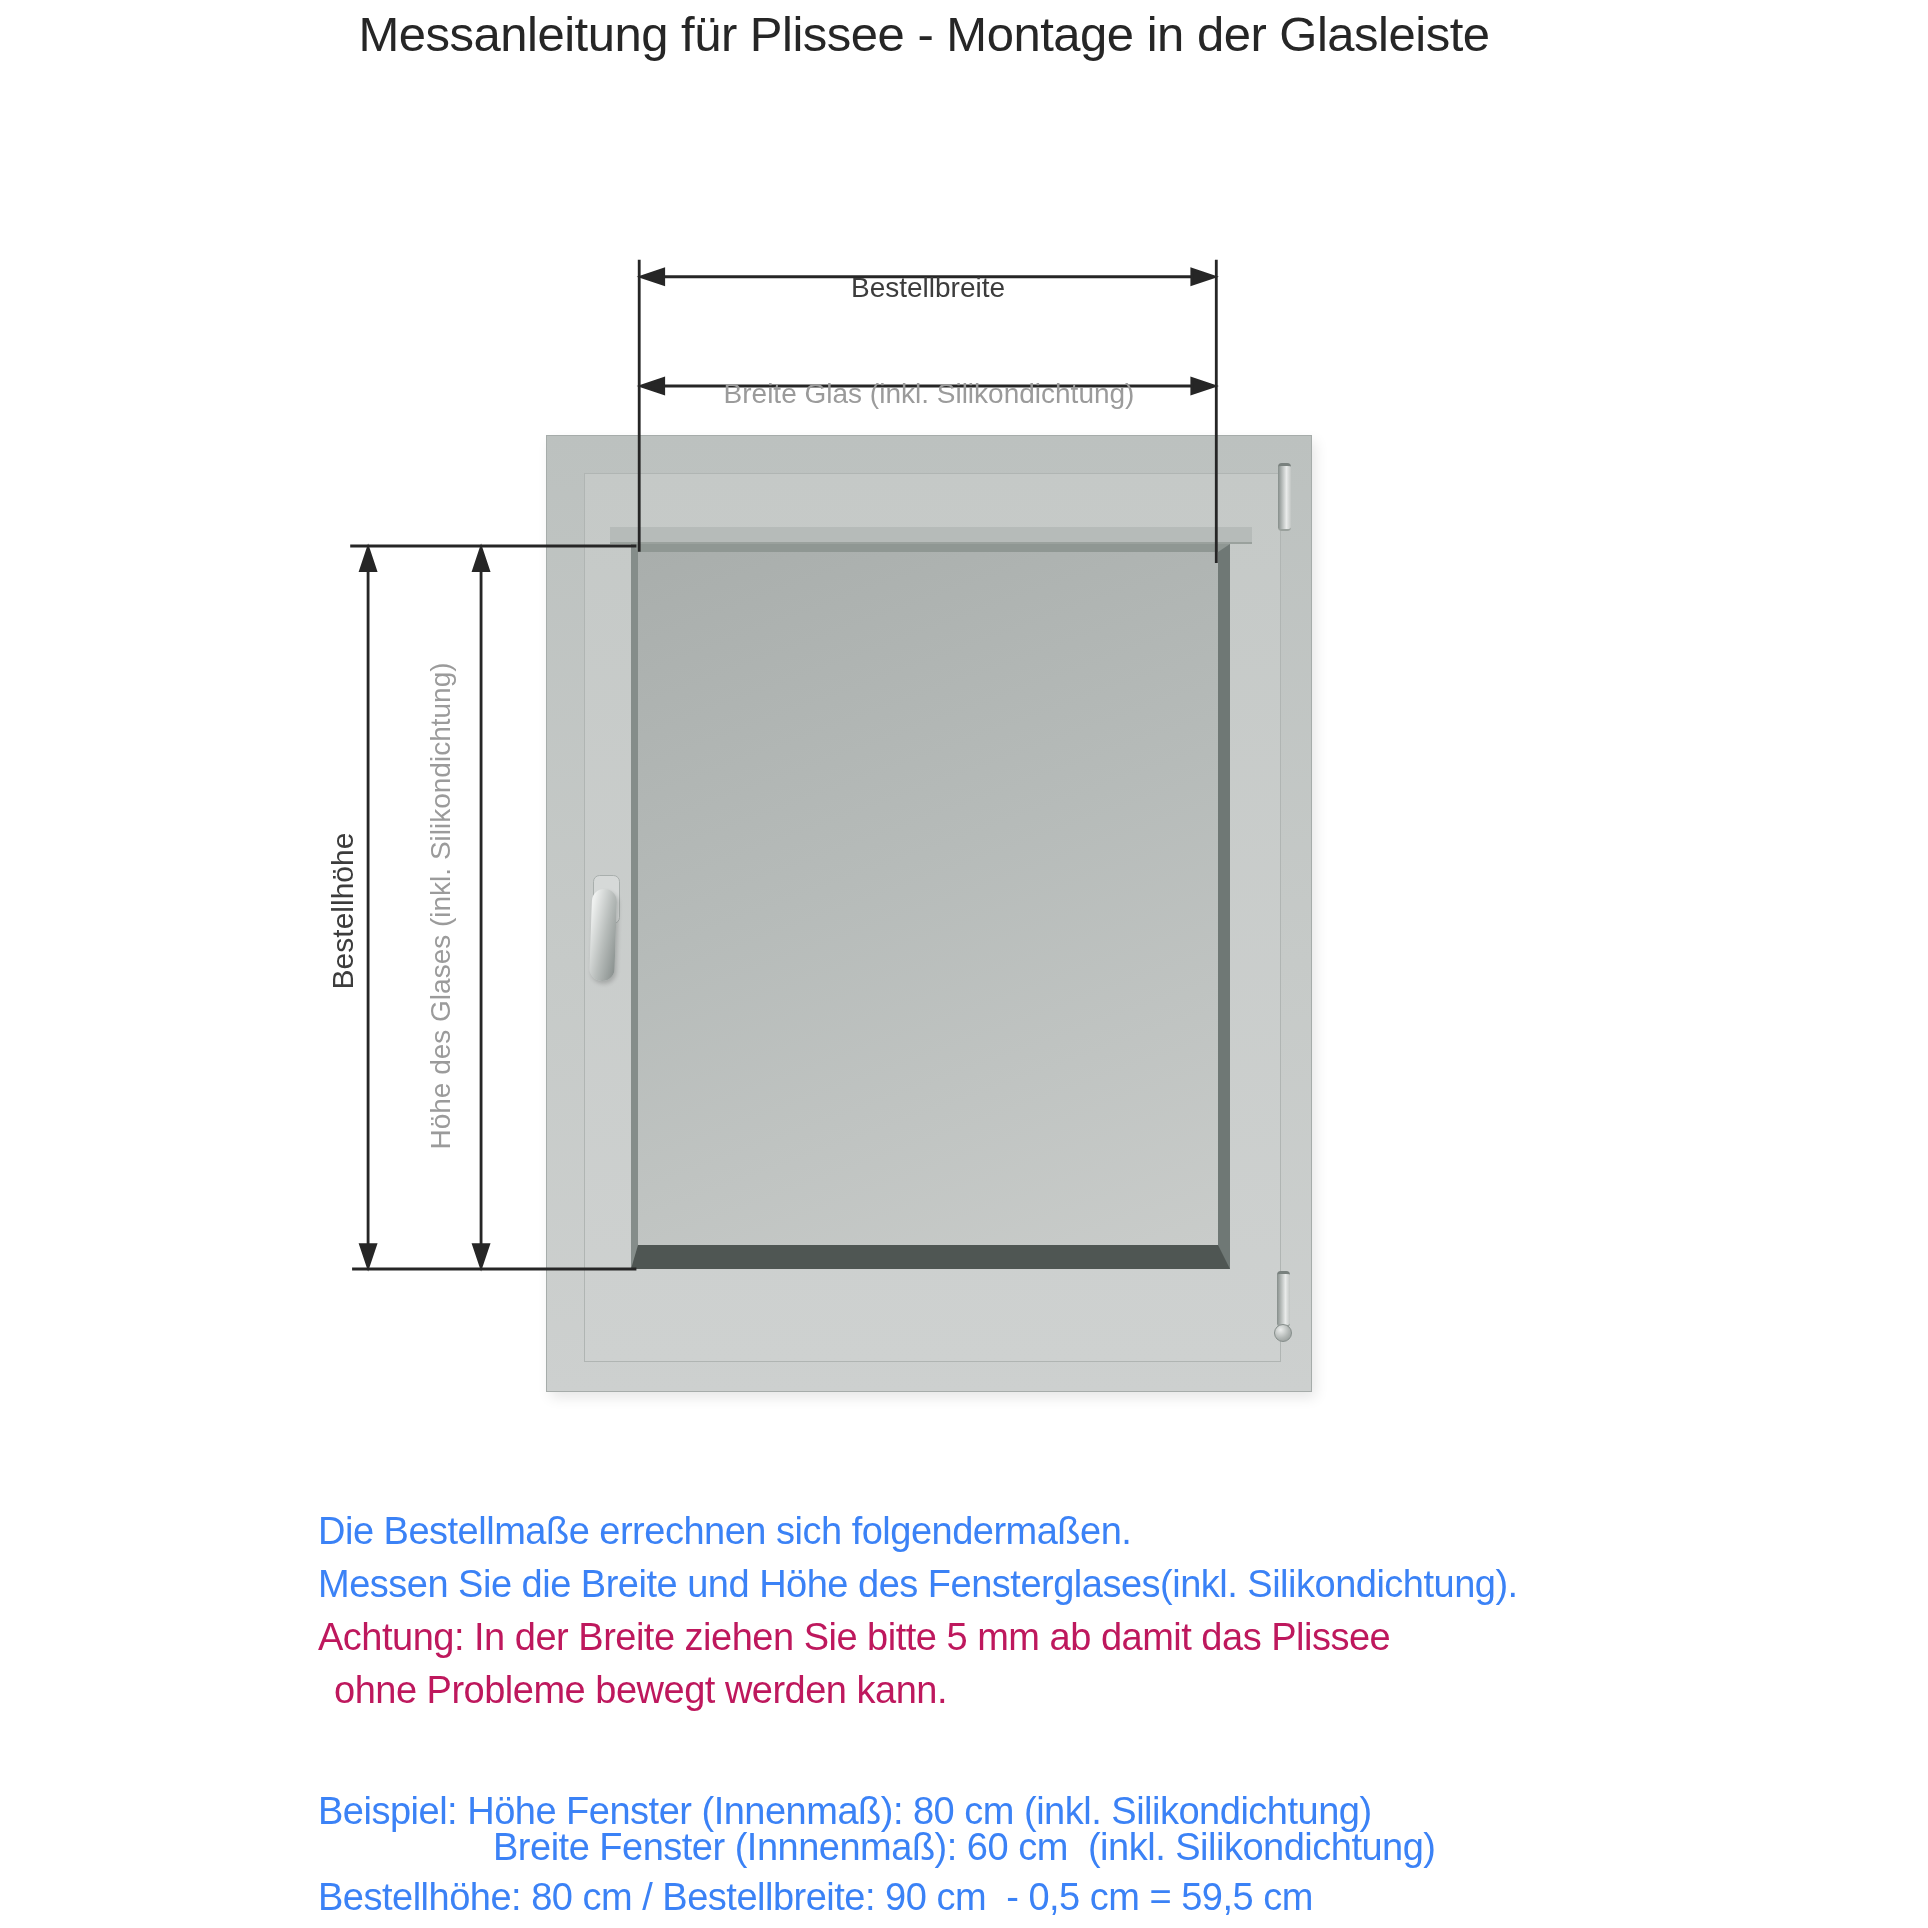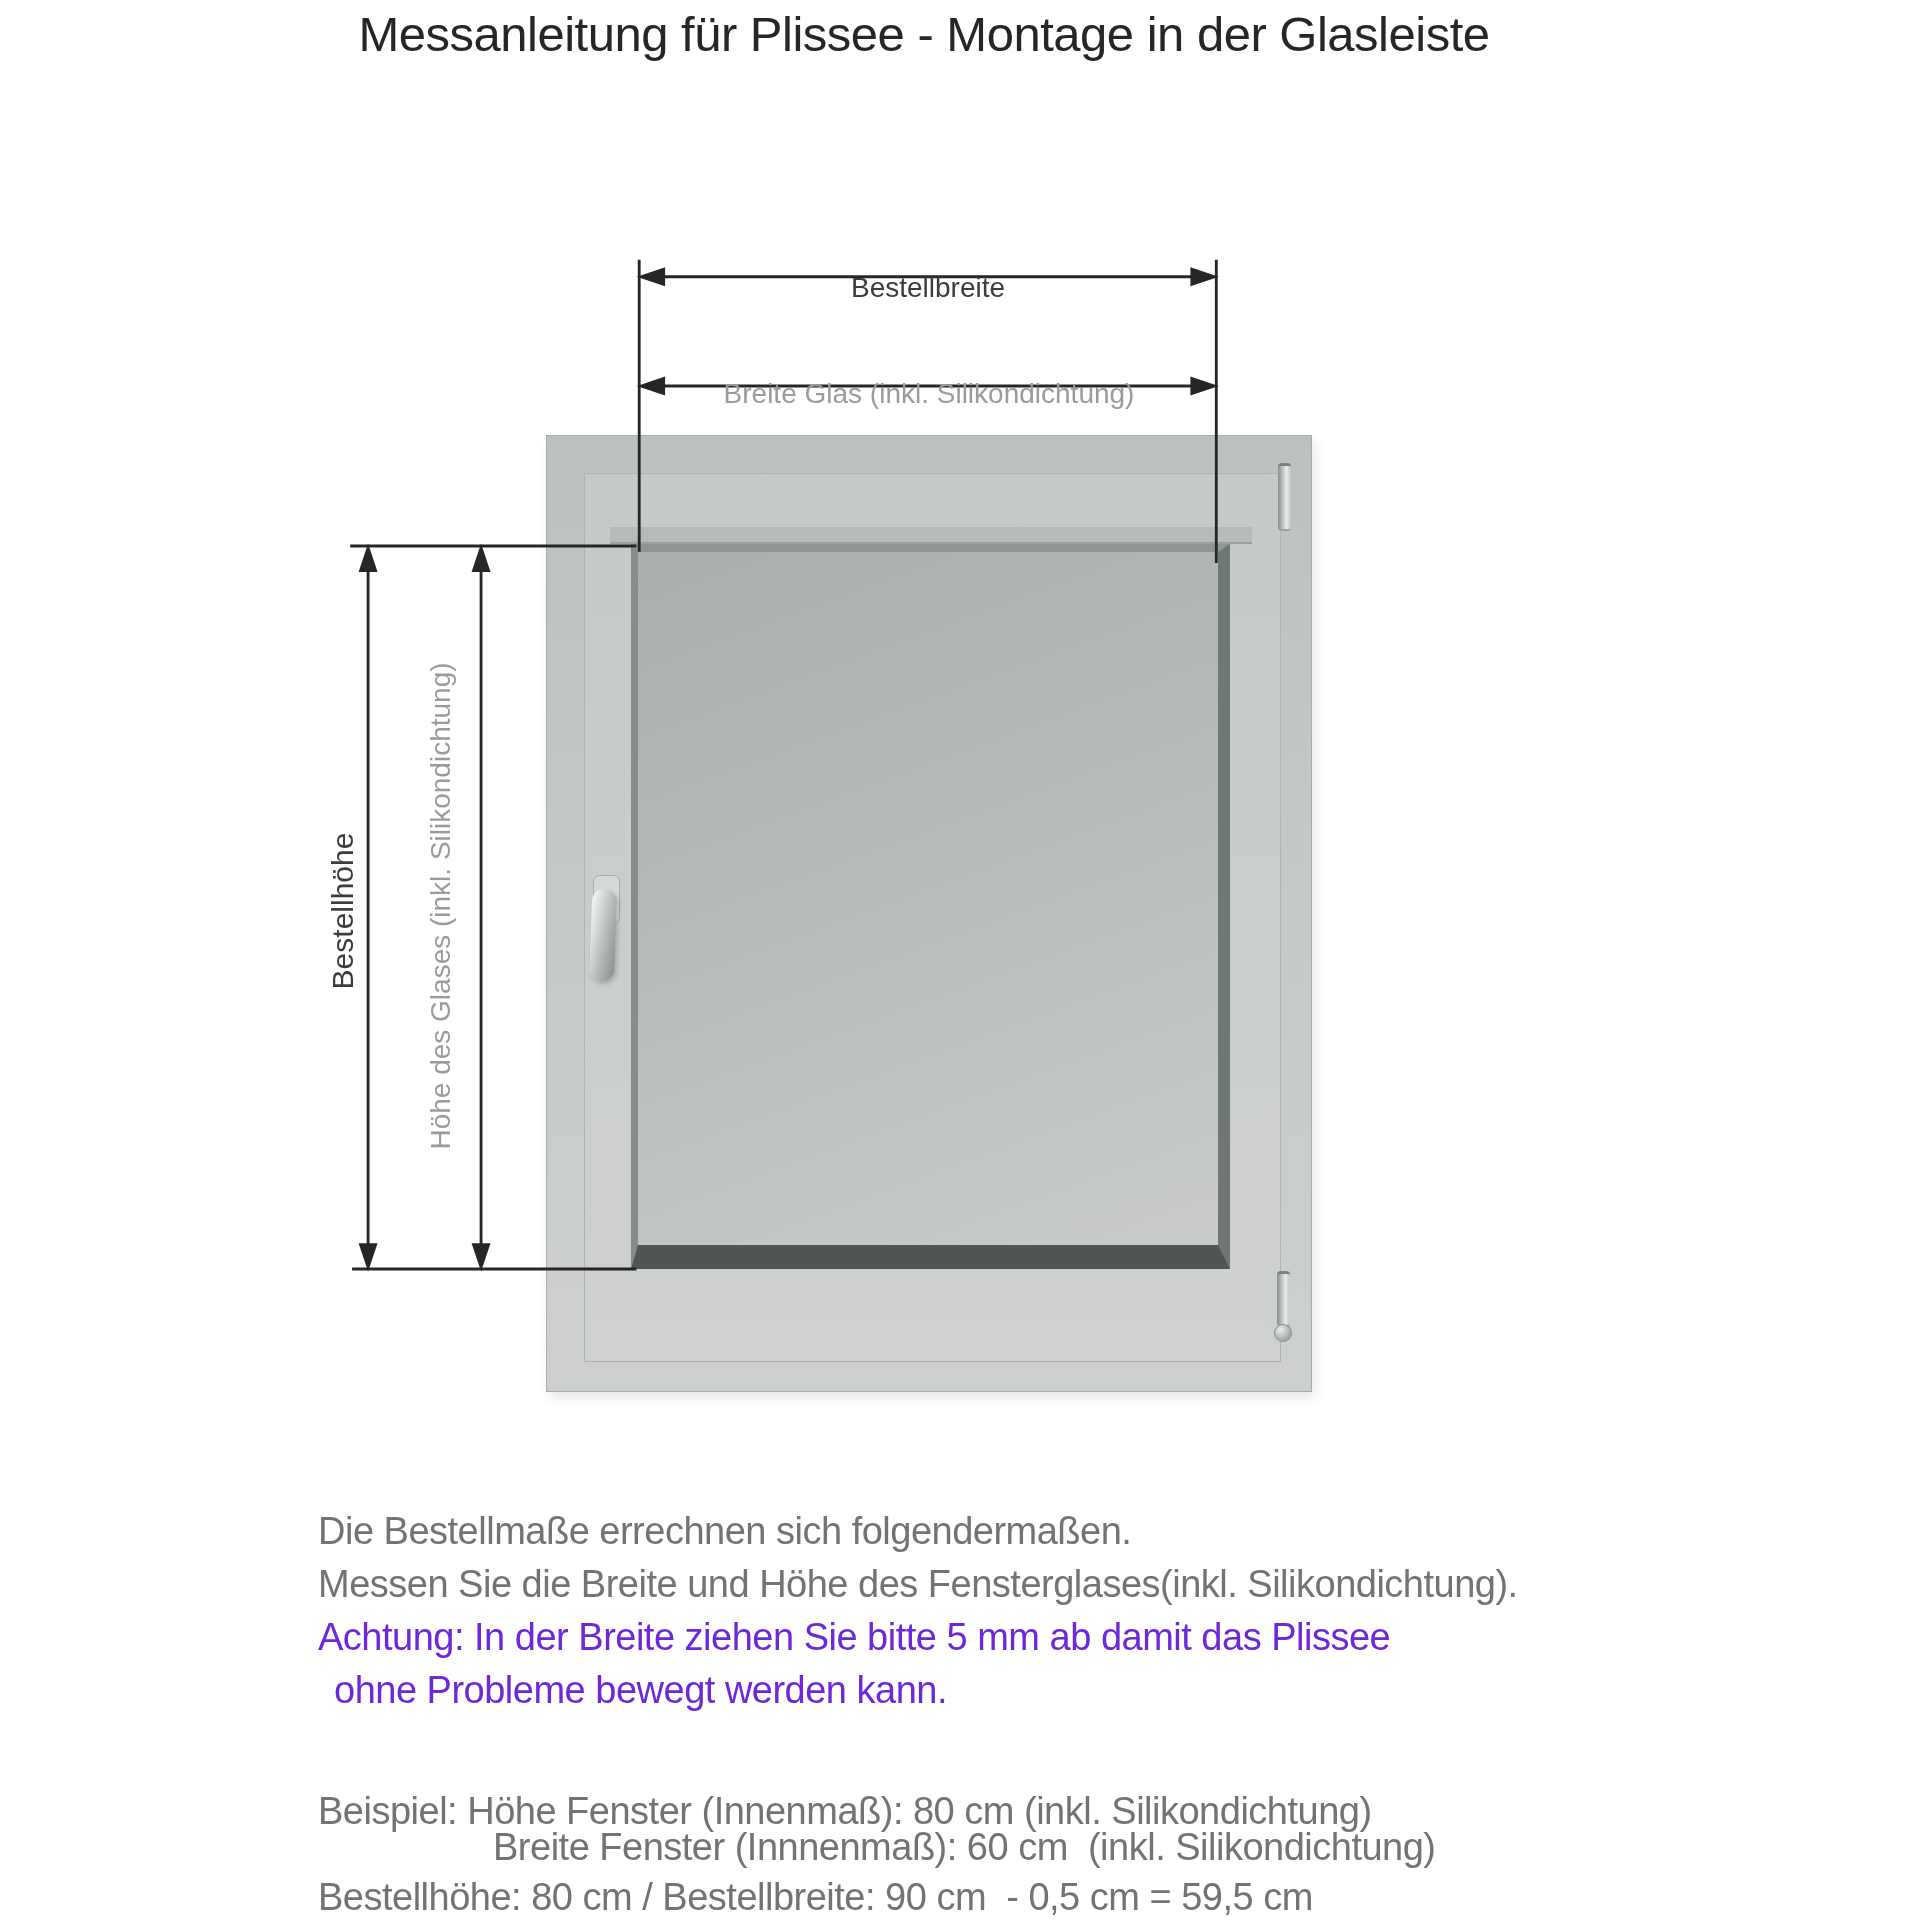--- a/index.html
+++ b/index.html
@@ -112,24 +112,24 @@
   }
   .lbl-dark { color: #3c3c3c; }
   .lbl-gray { color: #9b9b9b; }
   .fs30 { font-size: 28px; }
   .fs32 { font-size: 30px; }
 
   
   .body-line {
     font-size: 38px;
     letter-spacing: -0.5px;
-    color: #737373;
+    color: #3b82f6;
     white-space: pre;
   }
-  .warning { color: #6d28d9; }
+  .warning { color: #be185d; }
 </style>
 </head>
 <body>
 
 <div class="abs page-title">Messanleitung für Plissee - Montage in der Glasleiste</div>
 
 <div class="abs window-frame"></div>
 <div class="abs window-sash"></div>
 <div class="abs bead-strip"></div>
 <div class="abs window-glass"></div>

